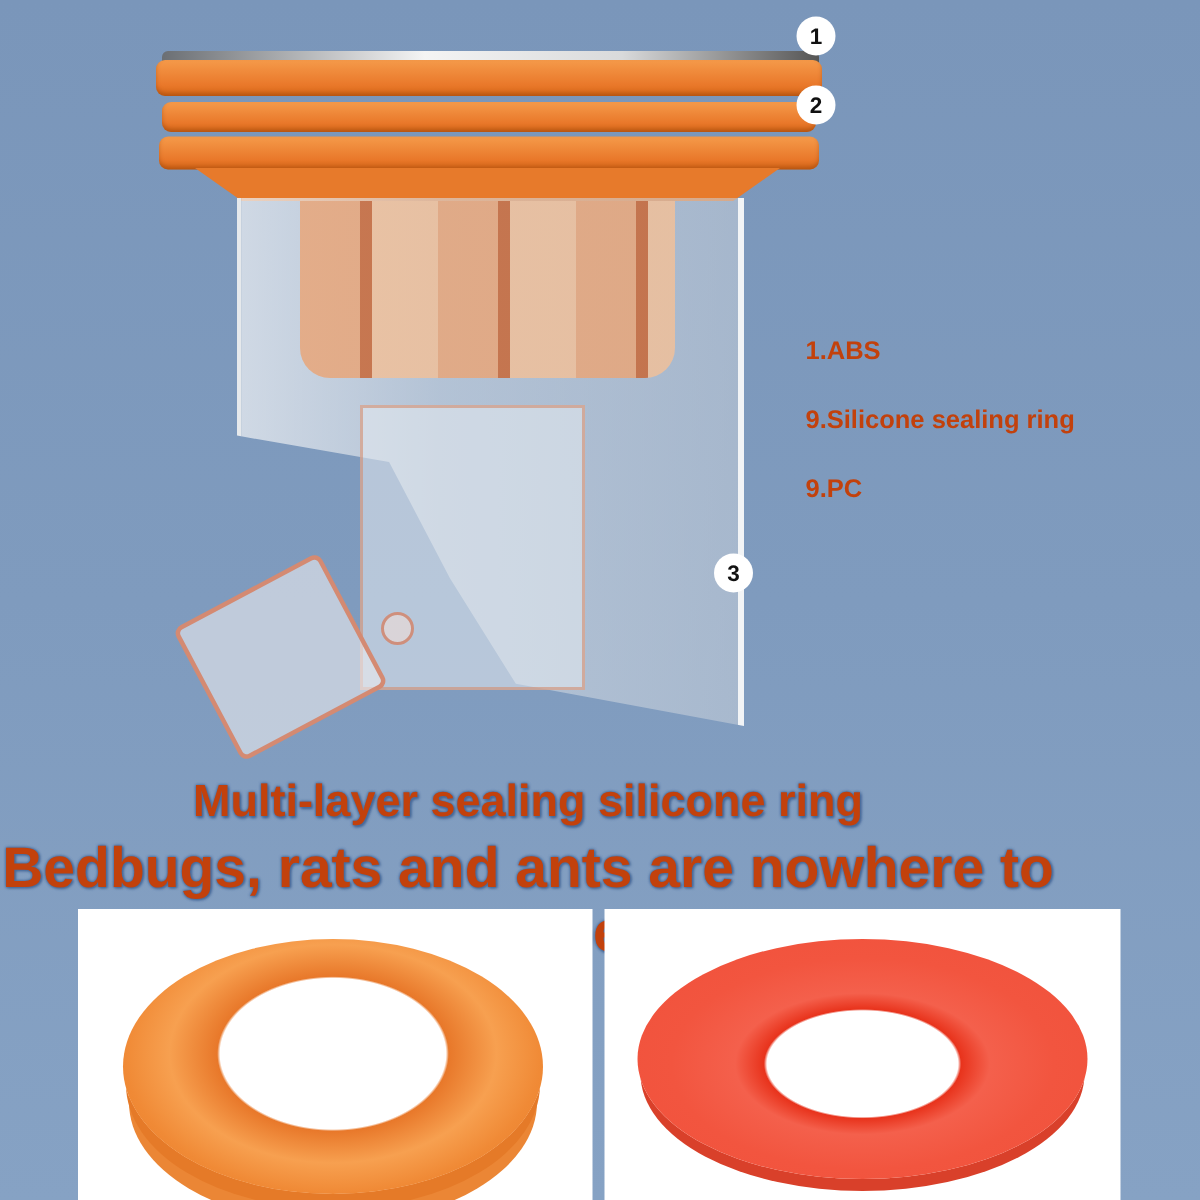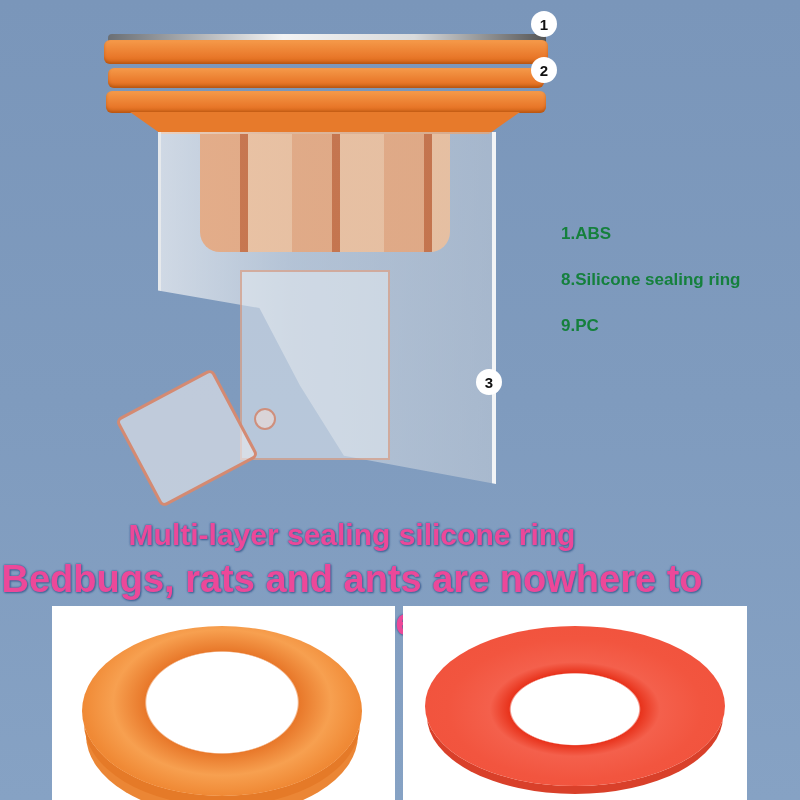--- a/index.html
+++ b/index.html
@@ -12,22 +12,22 @@
   .r1{top:40px;height:24px}
   .r2{top:68px;left:108px;width:436px;height:20px}
   .r3{top:91px;left:106px;width:440px;height:22px}
   .cone{left:130px;top:112px;width:390px;height:22px;background:#e77a2b;clip-path:polygon(0 0,100% 0,92% 100%,8% 100%)}
   .body{left:158px;top:132px;width:338px;height:352px;background:linear-gradient(90deg,rgba(235,238,242,.75),rgba(215,222,230,.6) 40%,rgba(200,208,218,.55));border-right:4px solid #f2f4f6;border-left:3px solid #e6e9ec;clip-path:polygon(0 0,100% 0,100% 100%,55% 92%,42% 72%,30% 50%,0 45%)}
   .fins{left:200px;top:134px;width:250px;height:118px;background:repeating-linear-gradient(90deg,#e8a67a 0 40px,#c86838 40px 48px,#f0c09a 48px 92px);border-radius:0 0 20px 20px;opacity:.85}
   .flap{left:240px;top:270px;width:150px;height:190px;background:rgba(230,235,240,.55);border:2px solid rgba(210,140,110,.6)}
   .cup{left:132px;top:388px;width:110px;height:100px;background:rgba(235,235,238,.6);border:3px solid #d48a72;border-radius:6px;transform:rotate(-28deg)}
   .hinge{left:254px;top:408px;width:22px;height:22px;border-radius:50%;border:2px solid #cf8f7c;background:rgba(240,220,215,.6)}
   .marker{width:26px;height:26px;border-radius:50%;background:#fff;color:#111;font-weight:bold;font-size:15px;display:flex;align-items:center;justify-content:center;font-family:"Liberation Sans",sans-serif}
-  .spec{color:#15803d;font-weight:bold;font-size:17px;font-family:"Liberation Sans",sans-serif;left:561px}
-  .headline{left:0;width:704px;text-align:center;color:#ec4899;font-weight:bold;font-family:"Liberation Sans",sans-serif;-webkit-text-stroke:0;text-shadow:0 0 2px #4a6fa0,0 0 2px #4a6fa0,1px 1px 2px #3e5f90}
+  .spec{color:#c2410c;font-weight:bold;font-size:17px;font-family:"Liberation Sans",sans-serif;left:537px}
+  .headline{left:0;width:704px;text-align:center;color:#c2410c;font-weight:bold;font-family:"Liberation Sans",sans-serif;-webkit-text-stroke:0;text-shadow:0 0 2px #4a6fa0,0 0 2px #4a6fa0,1px 1px 2px #3e5f90}
   .h1{top:518px;font-size:30px}
   .h2{top:558px;font-size:38px}
   .panel{top:606px;height:194px;background:#fff}
   .pl{left:52px;width:343px}
   .pr{left:403px;width:344px}
   .oring{left:30px;top:20px;width:280px;height:170px;border-radius:50%;background:radial-gradient(ellipse at 50% 45%,#fff 0 38%,#e8782a 39%,#f7a050 55%,#f08a36 70%,#e3741e 100%);box-shadow:0 12px 0 -2px #e57a28,0 24px 0 -4px #eb8635}
   .rring{left:22px;top:20px;width:300px;height:160px;border-radius:50%;background:radial-gradient(ellipse at 50% 52%,#fff 0 30%,#e8331c 31%,#f4604c 40%,#f2553f 60%,#f0503a 100%);box-shadow:0 10px 0 -2px #d9402a}
 </style>
 </head>
 <body>
@@ -43,21 +43,21 @@
   <div class="abs flap"></div>
   <div class="abs cup"></div>
   <div class="abs hinge"></div>
 
   <div class="abs marker" style="left:531px;top:11px">1</div>
   <div class="abs marker" style="left:531px;top:57px">2</div>
   <div class="abs marker" style="left:476px;top:369px">3</div>
 </div>
 
 <div class="abs spec" style="top:224px">1.ABS</div>
-<div class="abs spec" style="top:270px">8.Silicone sealing ring</div>
+<div class="abs spec" style="top:270px">9.Silicone sealing ring</div>
 <div class="abs spec" style="top:316px">9.PC</div>
 
 <div class="abs headline h1">Multi-layer sealing silicone ring</div>
 <div class="abs headline h2">Bedbugs, rats and ants are nowhere to escape</div>
 
 <div class="abs panel pl">
   <div class="abs oring"></div>
 </div>
 <div class="abs panel pr">
   <div class="abs rring"></div>

